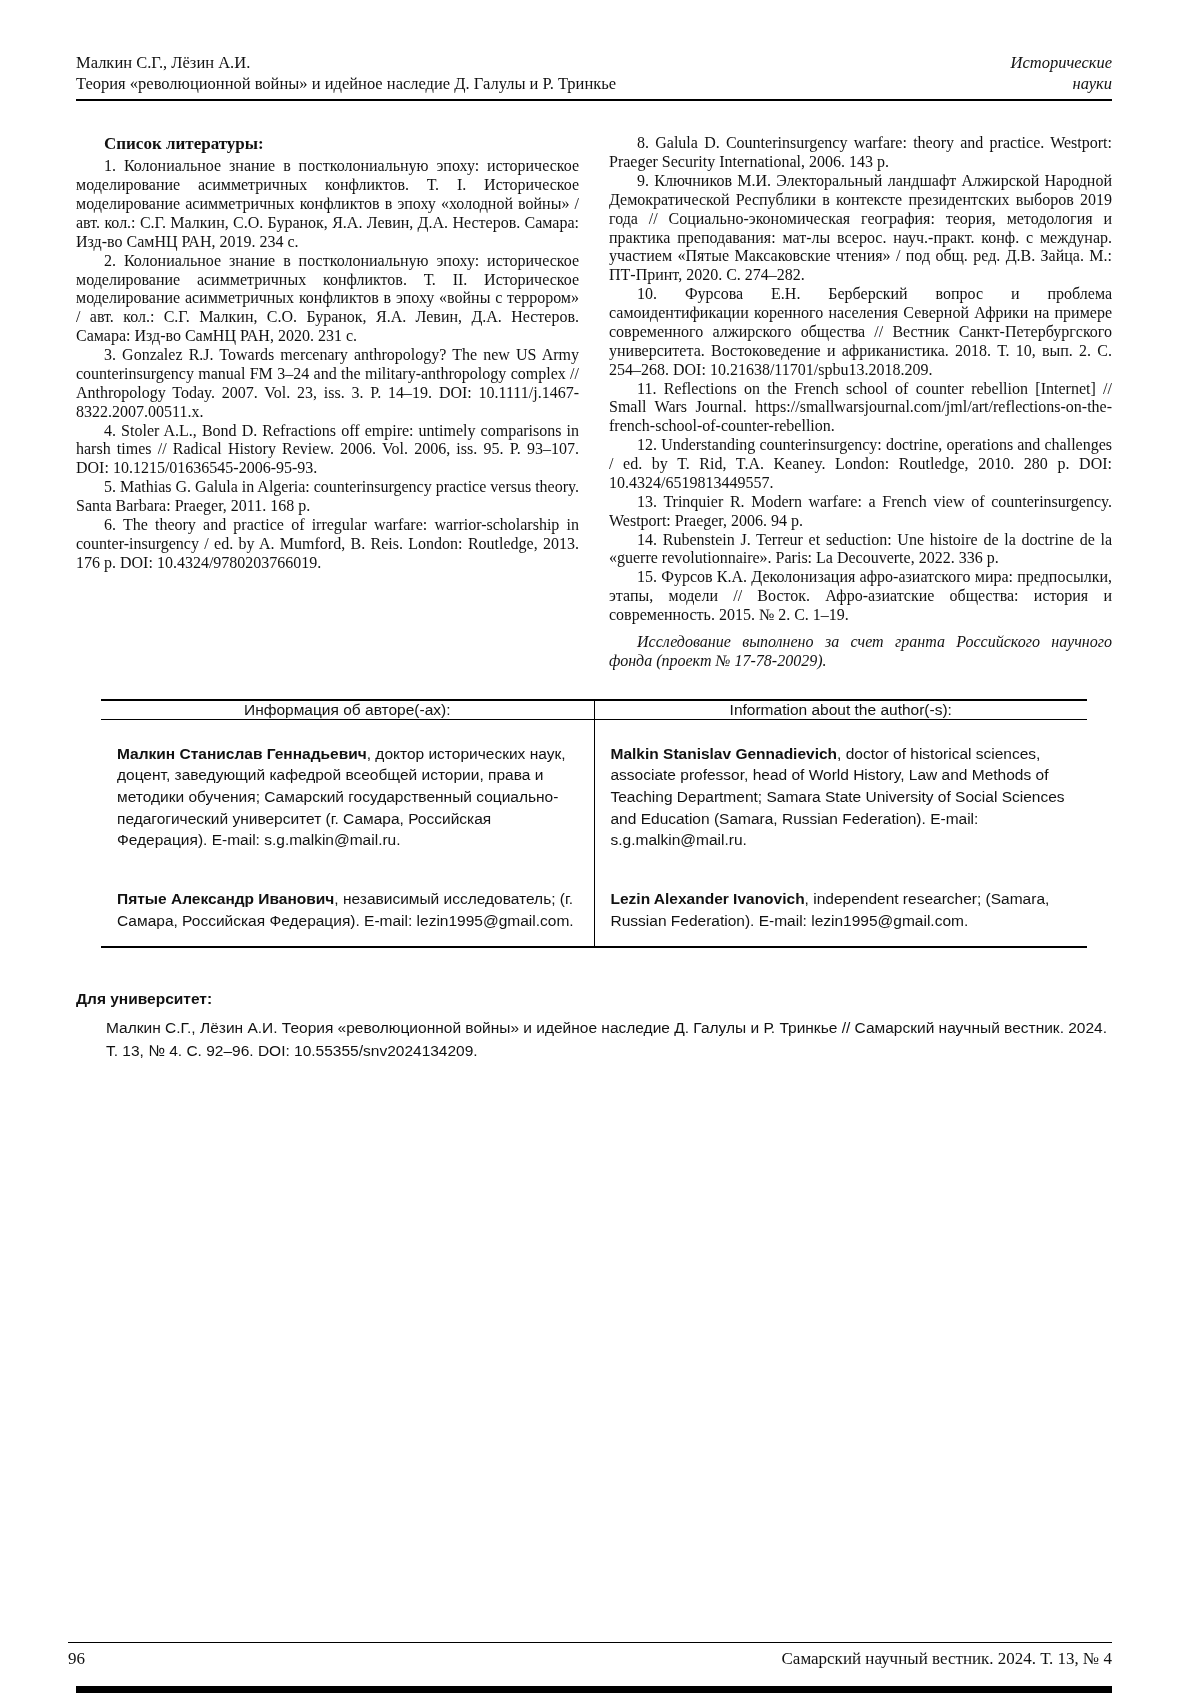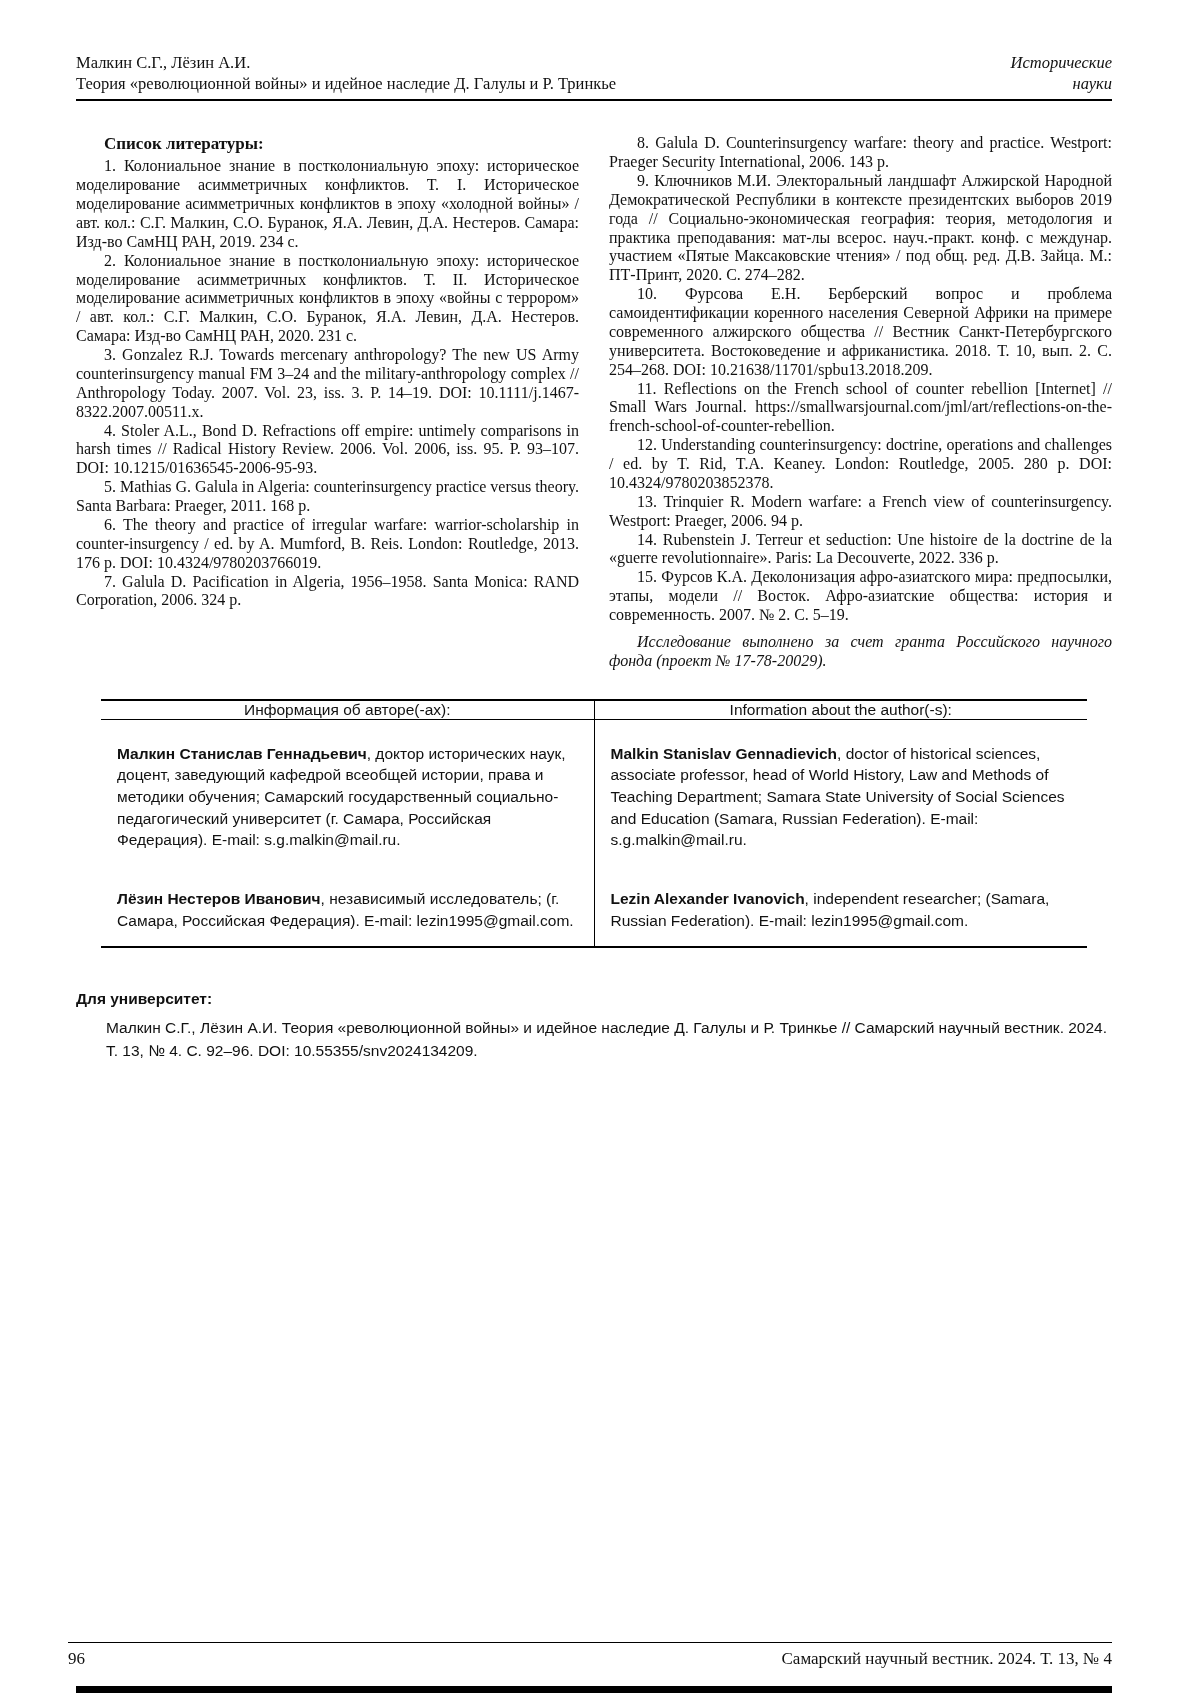--- a/index.html
+++ b/index.html
@@ -141,31 +141,30 @@
 
   <div class="cols">
     <div class="col">
       <h3 class="list-heading">Список литературы:</h3>
       <p class="ref">1. Колониальное знание в постколониальную эпоху: историческое моделирование асимметричных конфликтов. Т. I. Историческое моделирование асимметричных конфликтов в эпоху «холодной войны» / авт. кол.: С.Г. Малкин, С.О. Буранок, Я.А. Левин, Д.А. Нестеров. Самара: Изд-во СамНЦ РАН, 2019. 234 с.</p>
       <p class="ref">2. Колониальное знание в постколониальную эпоху: историческое моделирование асимметричных конфликтов. Т. II. Историческое моделирование асимметричных конфликтов в эпоху «войны с террором» / авт. кол.: С.Г. Малкин, С.О. Буранок, Я.А. Левин, Д.А. Нестеров. Самара: Изд-во СамНЦ РАН, 2020. 231 с.</p>
       <p class="ref">3. Gonzalez R.J. Towards mercenary anthropology? The new US Army counterinsurgency manual FM 3–24 and the military-anthropology complex // Anthropology Today. 2007. Vol. 23, iss. 3. P. 14–19. DOI: 10.1111/j.1467-8322.2007.00511.x.</p>
       <p class="ref">4. Stoler A.L., Bond D. Refractions off empire: untimely comparisons in harsh times // Radical History Review. 2006. Vol. 2006, iss. 95. P. 93–107. DOI: 10.1215/01636545-2006-95-93.</p>
       <p class="ref">5. Mathias G. Galula in Algeria: counterinsurgency practice versus theory. Santa Barbara: Praeger, 2011. 168 p.</p>
       <p class="ref">6. The theory and practice of irregular warfare: warrior-scholarship in counter-insurgency / ed. by A. Mumford, B. Reis. London: Routledge, 2013. 176 p. DOI: 10.4324/9780203766019.</p>
-      <p class="ref">7. Galula D. Pacification in Algeria, 1956–1958. Santa Monica: RAND Corporation, 2006. 324 p.</p>
     </div>
     <div class="col">
       <p class="ref">8. Galula D. Counterinsurgency warfare: theory and practice. Westport: Praeger Security International, 2006. 143 p.</p>
       <p class="ref">9. Ключников М.И. Электоральный ландшафт Алжирской Народной Демократической Республики в контексте президентских выборов 2019 года // Социально-экономическая география: теория, методология и практика преподавания: мат-лы всерос. науч.-практ. конф. с междунар. участием «Пятые Максаковские чтения» / под общ. ред. Д.В. Зайца. М.: ПТ-Принт, 2020. С. 274–282.</p>
       <p class="ref">10. Фурсова Е.Н. Берберский вопрос и проблема самоидентификации коренного населения Северной Африки на примере современного алжирского общества // Вестник Санкт-Петербургского университета. Востоковедение и африканистика. 2018. Т. 10, вып. 2. С. 254–268. DOI: 10.21638/11701/spbu13.2018.209.</p>
       <p class="ref">11. Reflections on the French school of counter rebellion [Internet] // Small Wars Journal. https://smallwarsjournal.com/jml/art/reflections-on-the-french-school-of-counter-rebellion.</p>
-      <p class="ref">12. Understanding counterinsurgency: doctrine, operations and challenges / ed. by T. Rid, T.A. Keaney. London: Routledge, 2005. 280 p. DOI: 10.4324/9780203852378.</p>
+      <p class="ref">12. Understanding counterinsurgency: doctrine, operations and challenges / ed. by T. Rid, T.A. Keaney. London: Routledge, 2010. 280 p. DOI: 10.4324/6519813449557.</p>
       <p class="ref">13. Trinquier R. Modern warfare: a French view of counterinsurgency. Westport: Praeger, 2006. 94 p.</p>
       <p class="ref">14. Rubenstein J. Terreur et seduction: Une histoire de la doctrine de la «guerre revolutionnaire». Paris: La Decouverte, 2022. 336 p.</p>
-      <p class="ref">15. Фурсов К.А. Деколонизация афро-азиатского мира: предпосылки, этапы, модели // Восток. Афро-азиатские общества: история и современность. 2007. № 2. С. 5–19.</p>
+      <p class="ref">15. Фурсов К.А. Деколонизация афро-азиатского мира: предпосылки, этапы, модели // Восток. Афро-азиатские общества: история и современность. 2015. № 2. С. 1–19.</p>
       <p class="grant-note">Исследование выполнено за счет гранта Российского научного фонда (проект № 17-78-20029).</p>
     </div>
   </div>
 
   <table class="authors-table">
     <thead>
       <tr>
         <th>Информация об авторе(-ах):</th>
         <th>Information about the author(-s):</th>
       </tr>
@@ -174,21 +173,21 @@
       <tr>
         <td>
           <p><b>Малкин Станислав Геннадьевич</b><span>, доктор исторических наук, доцент, заведующий кафедрой всеобщей истории, права и методики обучения; Самарский государственный социально-педагогический университет (г. Самара, Российская Федерация). E-mail: s.g.malkin@mail.ru.</span></p>
         </td>
         <td>
           <p><b>Malkin Stanislav Gennadievich</b><span>, doctor of historical sciences, associate professor, head of World History, Law and Methods of Teaching Department; Samara State University of Social Sciences and Education (Samara, Russian Federation). E-mail: s.g.malkin@mail.ru.</span></p>
         </td>
       </tr>
       <tr>
         <td>
-          <p><b>Лёзин Нестеров Иванович</b><span>, независимый исследователь; (г. Самара, Российская Федерация). E-mail: lezin1995@gmail.com.</span></p>
+          <p><b>Пятые Александр Иванович</b><span>, независимый исследователь; (г. Самара, Российская Федерация). E-mail: lezin1995@gmail.com.</span></p>
         </td>
         <td>
           <p><b>Lezin Alexander Ivanovich</b><span>, independent researcher; (Samara, Russian Federation). E-mail: lezin1995@gmail.com.</span></p>
         </td>
       </tr>
     </tbody>
   </table>
 
   <div class="citation">
     <p class="citation-label">Для университет:</p>

